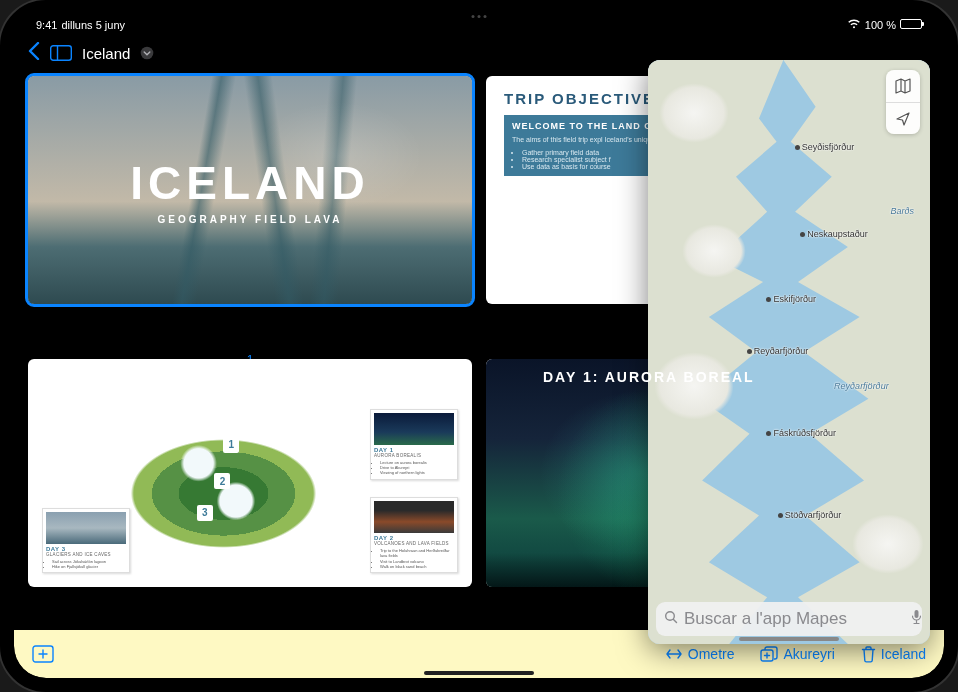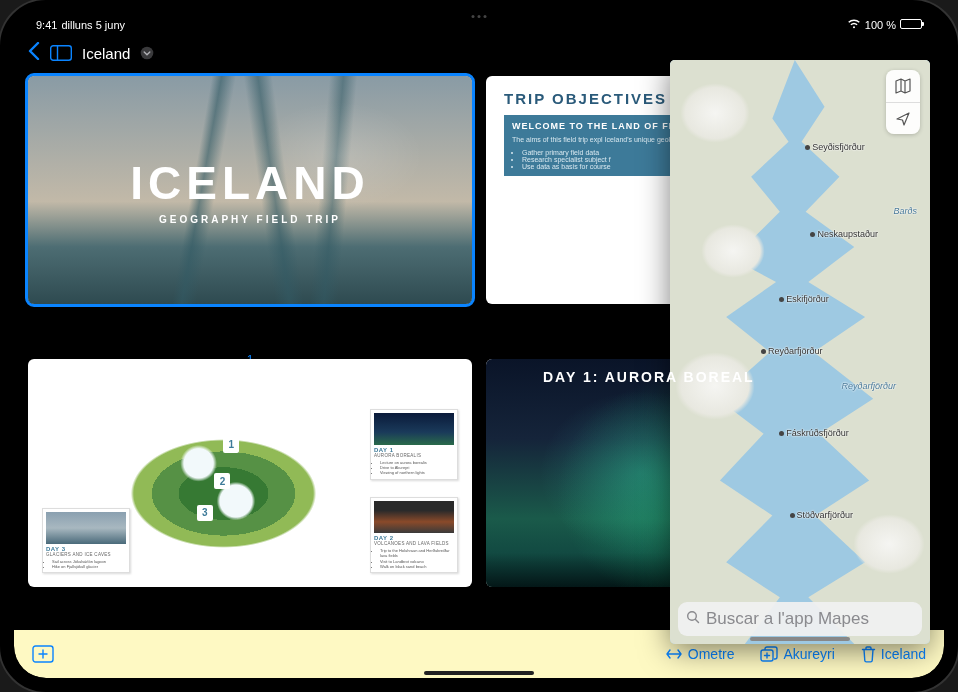--- a/index.html
+++ b/index.html
@@ -76,21 +76,21 @@
     radial-gradient(ellipse 38% 60% at 35% 50%,rgba(60,200,180,.3),transparent 60%),
     linear-gradient(transparent 85%,rgba(0,0,0,.6)); }
   .s4-title { position:absolute; top:10px; left:14px; color:#fff; font-size:14px; letter-spacing:2px; font-weight:700; text-transform:uppercase; z-index:2;padding-left:43px; }
 
   .toolbar { position:absolute; bottom:0; left:0; right:0; height:48px; display:flex; align-items:center; padding:0 18px; gap:26px; background:#fef9c3; }
   .tb-spacer { flex:1; }
   .tb-btn { display:flex; align-items:center; gap:5px; color:#0a84ff; font-size:14px; }
   .tb-btn svg { display:block; }
 
   
-  .slideover { position:absolute; top:46px; right:14px; width:260px; height:584px; border-radius:5px; overflow:hidden; box-shadow:0 6px 30px rgba(0,0,0,.5); background:#e8e4d8; }
+  .slideover { position:absolute; top:46px; right:14px; width:282px; height:584px; border-radius:12px; overflow:hidden; box-shadow:0 6px 30px rgba(0,0,0,.5); background:#e8e4d8; }
   .so-handle { position:absolute; top:4px; left:50%; transform:translateX(-50%); display:flex; gap:3px; }
   .so-handle span { width:3px; height:3px; background:#888; border-radius:50%; }
   .map { position:absolute; inset:0; }
   .water { position:absolute; inset:0; background:#9ec9e2; }
   .land { position:absolute; background:#dce0d0; }
   
   .l1 { left:0; top:0; width:48%; height:100%; clip-path:polygon(0 0,100% 0,82% 10%,95% 14%,65% 20%,88% 26%,50% 34%,85% 38%,45% 44%,80% 50%,38% 58%,75% 64%,40% 72%,82% 78%,45% 86%,88% 92%,60% 100%,0 100%); }
   .l2 { right:0; top:0; width:52%; height:100%; clip-path:polygon(100% 0,0 0,22% 8%,5% 14%,33% 20%,8% 26%,44% 32%,10% 38%,52% 44%,14% 50%,58% 58%,18% 64%,55% 72%,15% 78%,52% 86%,10% 92%,44% 100%,100% 100%); }
   .snow { position:absolute; background:radial-gradient(#f5f5f2,#e8e8e0 60%,transparent 70%); border-radius:50%; }
   .sn1 { left:4%; top:4%; width:70px; height:60px; }
@@ -159,21 +159,21 @@
       </span>
     </div>
 
     <div class="slides-area">
 
       <div class="slide-wrap sel" style="position:relative">
         <div class="slide selected">
           <div class="hero">
             <div class="river"></div>
             <div class="hero-title">ICELAND</div>
-            <div class="hero-sub">GEOGRAPHY FIELD TRIP</div>
+            <div class="hero-sub">GEOGRAPHY FIELD LAVA</div>
           </div>
         </div>
         <div class="slide-num">1</div>
       </div>
 
       <div class="slide-wrap">
         <div class="slide s2">
           <div class="s2-title">TRIP OBJECTIVES</div>
           <div class="s2-band">
             <div class="s2-band-h">WELCOME TO THE LAND OF FI</div>

